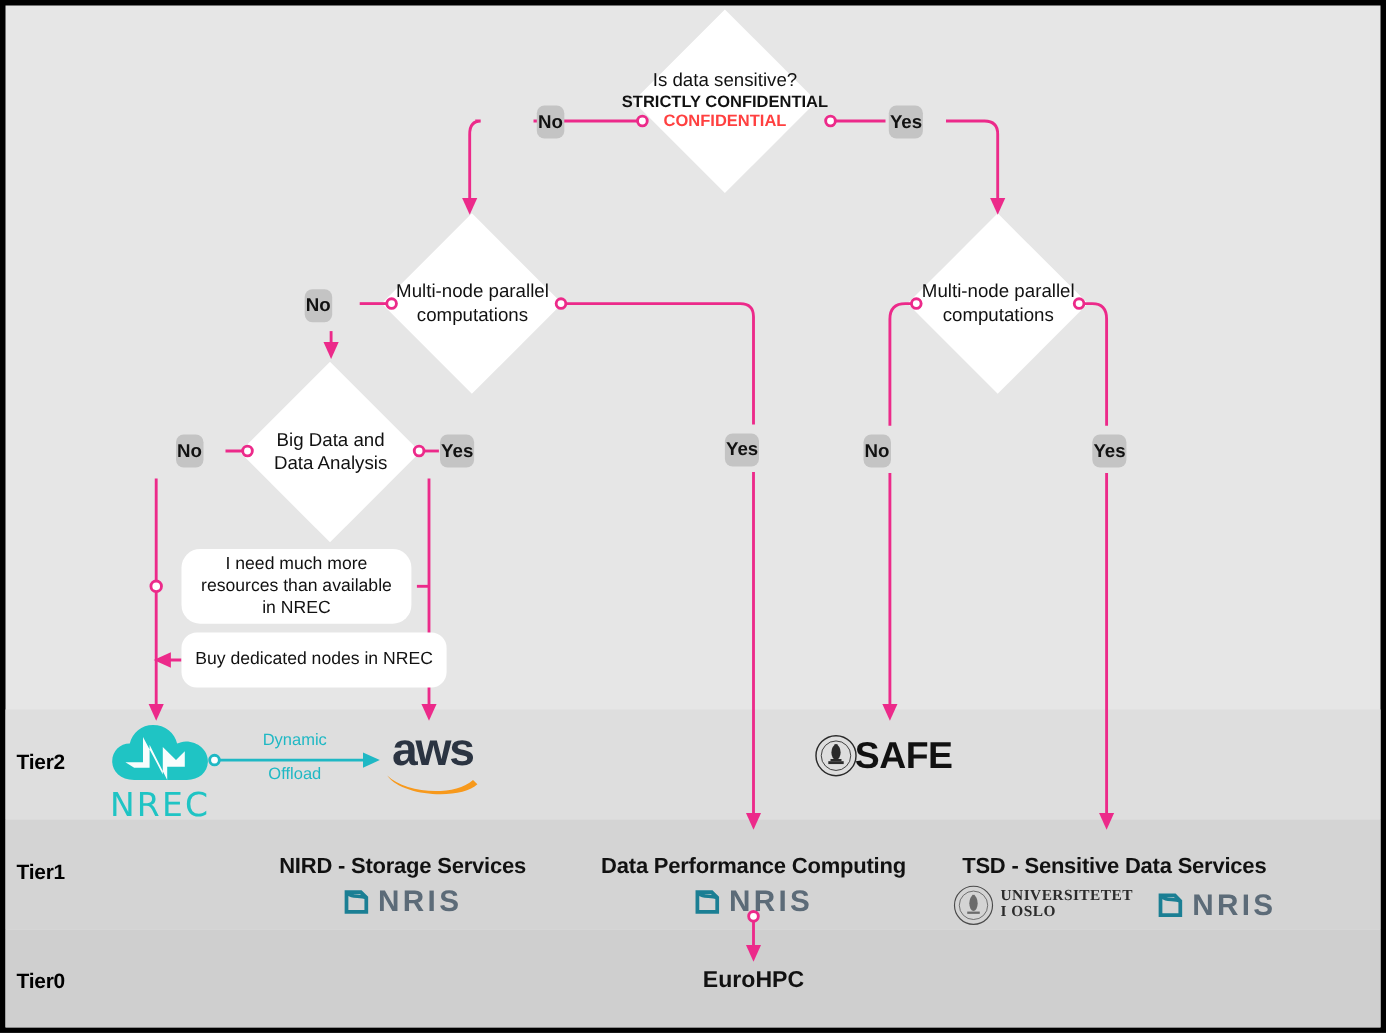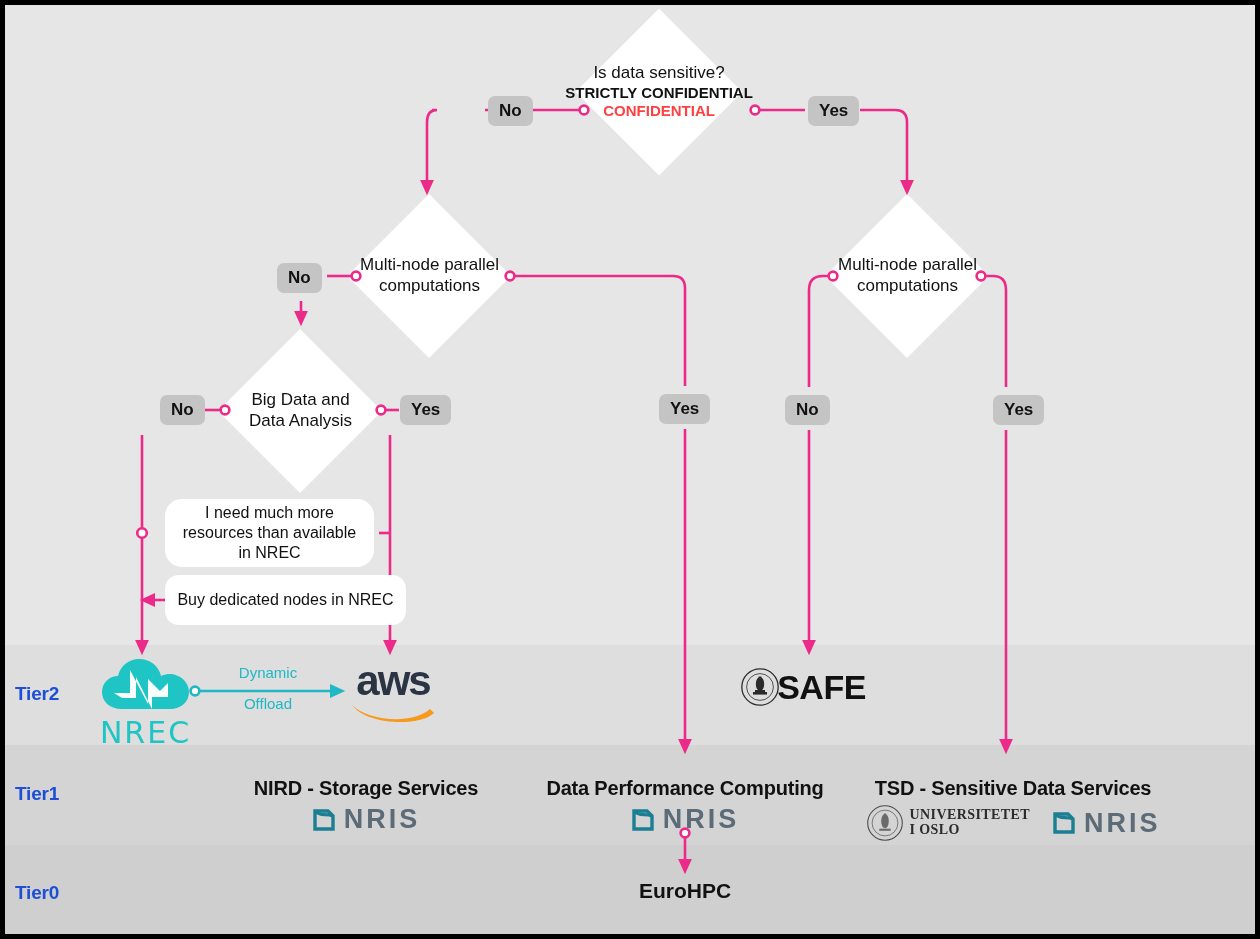--- a/index.html
+++ b/index.html
@@ -18,21 +18,21 @@
   
   .tier-band {
     position: absolute; left: 0; width: 1250px;
     display: flex; align-items: center;
   }
   #tier2-band { top: 640px; height: 100px; background: #dedede; }
   #tier1-band { top: 740px; height: 100px; background: #d4d4d4; }
   #tier0-band { top: 840px; height: 89px;  background: #cfcfcf; }
   .tier-label {
     position: absolute; left: 10px;
-    font-size: 19px; font-weight: bold; color: #1d4ed8;
+    font-size: 19px; font-weight: bold; color: #000000;
     letter-spacing: -0.2px;
   }
   
   .diamond {
     position: absolute;
     background: #ffffff;
     transform: rotate(45deg);
     display: flex; align-items: center; justify-content: center;
   }
   .diamond-text {
@@ -43,21 +43,21 @@
   }
   .dt-sub1 { font-size: 15px; font-weight: bold; color: #111; }
   .dt-sub2 { font-size: 15px; font-weight: bold; color: #ff4040; }
   
   .badge {
     position: absolute;
     background: #c4c4c4;
     border-radius: 7px;
     font-size: 17px; font-weight: bold; color: #111;
     display: flex; align-items: center; justify-content: center;
-    padding: 5px 11px;
+    padding: 5px 1px;
     z-index: 6;
   }
   
   .note {
     position: absolute;
     background: #ffffff;
     border-radius: 14px;
     display: flex; align-items: center; justify-content: center;
     text-align: center;
     font-size: 16px; color: #111; line-height: 1.25;

